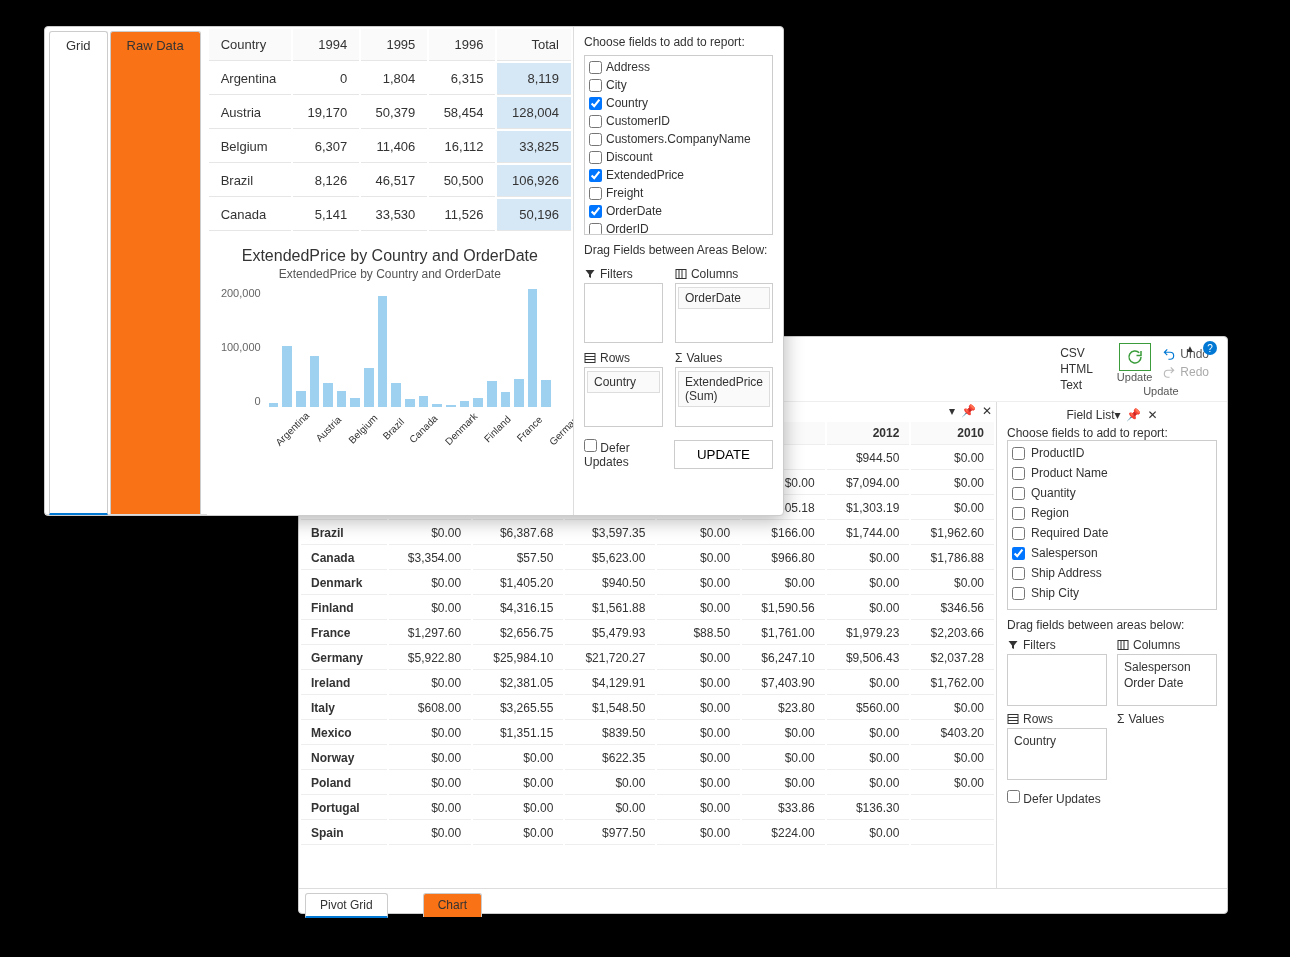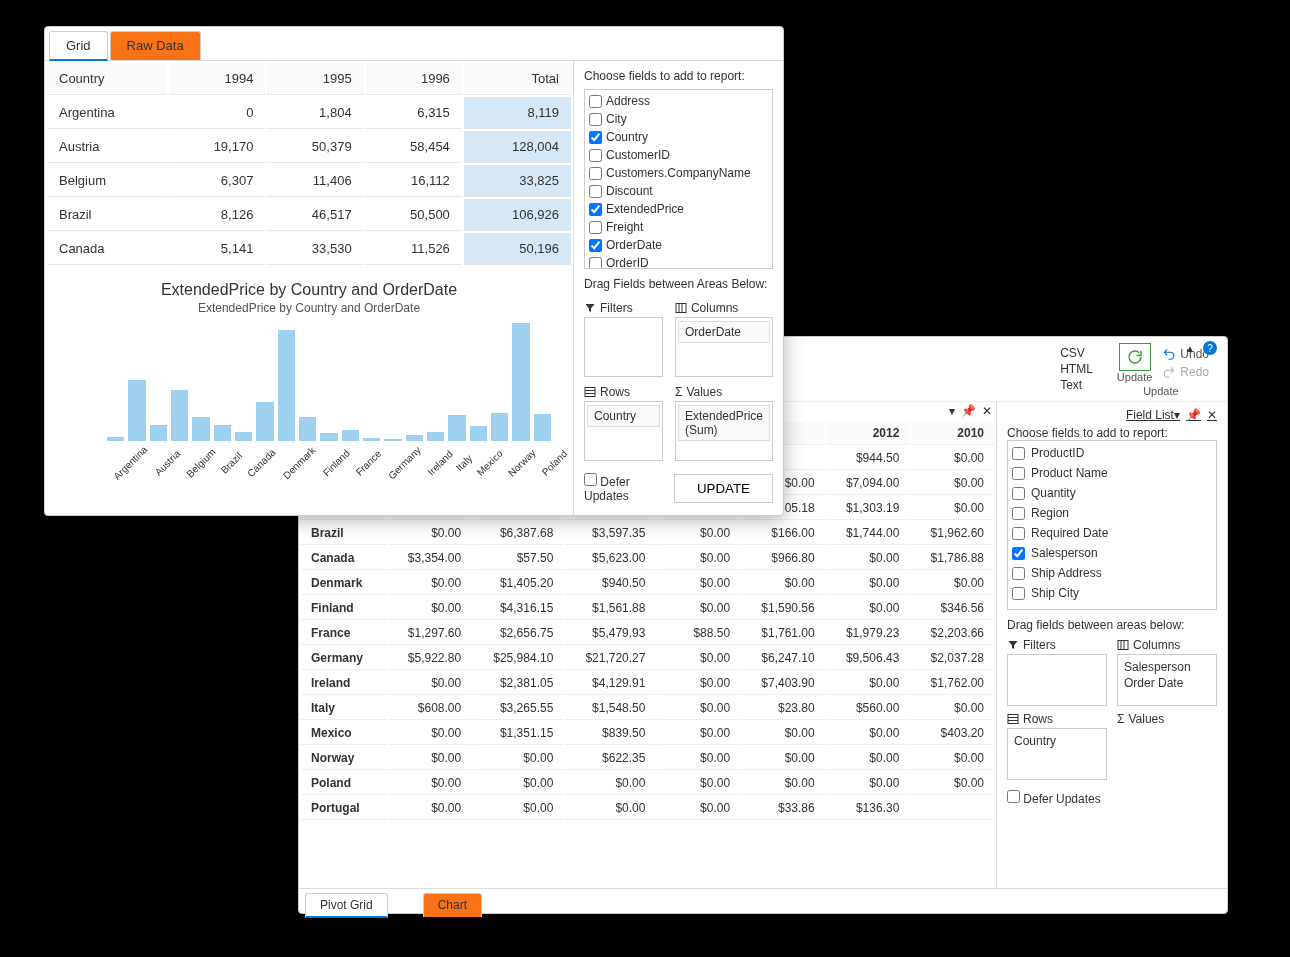--- a/index.html
+++ b/index.html
@@ -48,21 +48,21 @@
 .helpicons { position:absolute; right:10px; top:4px; display:flex; gap:6px; }
 .helpicons span { width:14px; height:14px; border-radius:50%; display:inline-flex; align-items:center; justify-content:center; font-size:10px; }
 .grid2-area { display:flex; height: calc(100% - 90px); }
 .grid2-wrap { flex:1; overflow:auto; border-right:1px solid #ddd; }
 .grid2 { width:100%; }
 .grid2 th, .grid2 td { padding: 4px 10px; border-bottom:1px solid #eee; text-align:right; font-size:12px; white-space:nowrap; }
 .grid2 th:first-child, .grid2 td:first-child { text-align:left; font-weight:bold; }
 .grid2 thead th { font-weight:bold; background:#fafafa; text-align:right; }
 .grid2 thead th:first-child { text-align:left; }
 .side-field-panel { width: 230px; padding: 6px 10px; font-size:12px; }
-.side-header { display:flex; justify-content:flex-end; align-items:center; padding-bottom:4px;text-decoration:underline; }
+.side-header { display:flex; justify-content:center; align-items:center; padding-bottom:4px; }
 .fieldlist2 { border:1px solid #ccc; height:170px; overflow-y:auto; padding:2px 4px; }
 .fieldlist2 label { display:flex; align-items:center; padding:3px 0; cursor:pointer; }
 .fieldlist2 input { margin-right:6px; }
 .areas2 { display:grid; grid-template-columns:1fr 1fr; gap:6px 10px; margin-top:6px; }
 .areas2 .drop-box { min-height:52px; padding:4px 6px; }
 .areas2 .drop-box div { padding:1px 0; }
 .bottom-tabs { display:flex; border-top:1px solid #ddd; padding:4px 6px;gap:33px; }
 .bottom-tabs .tab { padding:4px 14px; font-size:12px; }
 .top-drop { display:flex; justify-content:flex-end; gap:6px; padding:2px 4px; font-size:12px; }
 .pinset { display:flex; gap:6px; align-items:center; }
@@ -276,20 +276,30 @@
             <tr>
               <td>Portugal</td>
               <td>$0.00</td>
               <td>$0.00</td>
               <td>$0.00</td>
               <td>$0.00</td>
               <td>$33.86</td>
               <td>$136.30</td>
               <td></td>
             </tr>
+            <tr>
+              <td>Spain</td>
+              <td>$0.00</td>
+              <td>$0.00</td>
+              <td>$977.50</td>
+              <td>$0.00</td>
+              <td>$224.00</td>
+              <td>$0.00</td>
+              <td></td>
+            </tr>
           </tbody>
         </table>
     </div>
 
     <div class="side-field-panel">
       <div class="side-header">
         <span>Field List</span>
         <div class="pinset">
           <span>▾</span>
           <span>📌</span>
@@ -363,21 +373,21 @@
       </div>
     </div>
   </div>
 
   <div class="bottom-tabs">
     <div class="tab active">Pivot Grid</div>
     <div class="tab">Chart</div>
   </div>
 </div>
 
-<div class="window" style="left:44px; top:26px; width:740px; height:490px; display:flex; flex-direction:column;">
+<div class="window" style="left:44px; top:26px; width:740px; height:490px; display:flex; ">
   <div class="tabs">
     <div class="tab active">Grid</div>
     <div class="tab">Raw Data</div>
   </div>
   <div style="display:flex; flex:1; overflow:hidden;">
     <div style="flex:1; display:flex; flex-direction:column; overflow:hidden;">
       <table class="grid-1" id="grid1">
           <thead>
             <tr>
               <th>Country</th>
@@ -422,20 +432,25 @@
               <td class="">33,530</td>
               <td class="">11,526</td>
               <td class="total-col">50,196</td>
             </tr>
           </tbody>
         </table>
       <div class="chart-area">
         <div class="chart-title">ExtendedPrice by Country and OrderDate</div>
         <div class="chart-subtitle">ExtendedPrice by Country and OrderDate</div>
         <div class="bars-wrap" id="bars">
+          <div class="y-axis" id="yaxis">
+              <span>200,000</span>
+              <span>100,000</span>
+              <span>0</span>
+            </div>
         <div class="bar" style="height:3.2%" title="Argentina: 8000"></div>
             <div class="bar" style="height:51.2%" title="Austria: 128000"></div>
             <div class="bar" style="height:13.600000000000001%" title="Belgium: 34000"></div>
             <div class="bar" style="height:42.8%" title="Brazil: 107000"></div>
             <div class="bar" style="height:20%" title="Canada: 50000"></div>
             <div class="bar" style="height:13.200000000000001%" title="Denmark: 33000"></div>
             <div class="bar" style="height:7.6%" title="Finland: 19000"></div>
             <div class="bar" style="height:32.800000000000004%" title="France: 82000"></div>
             <div class="bar" style="height:92.80000000000001%" title="Germany: 232000"></div>
             <div class="bar" style="height:20%" title="Ireland: 50000"></div>

